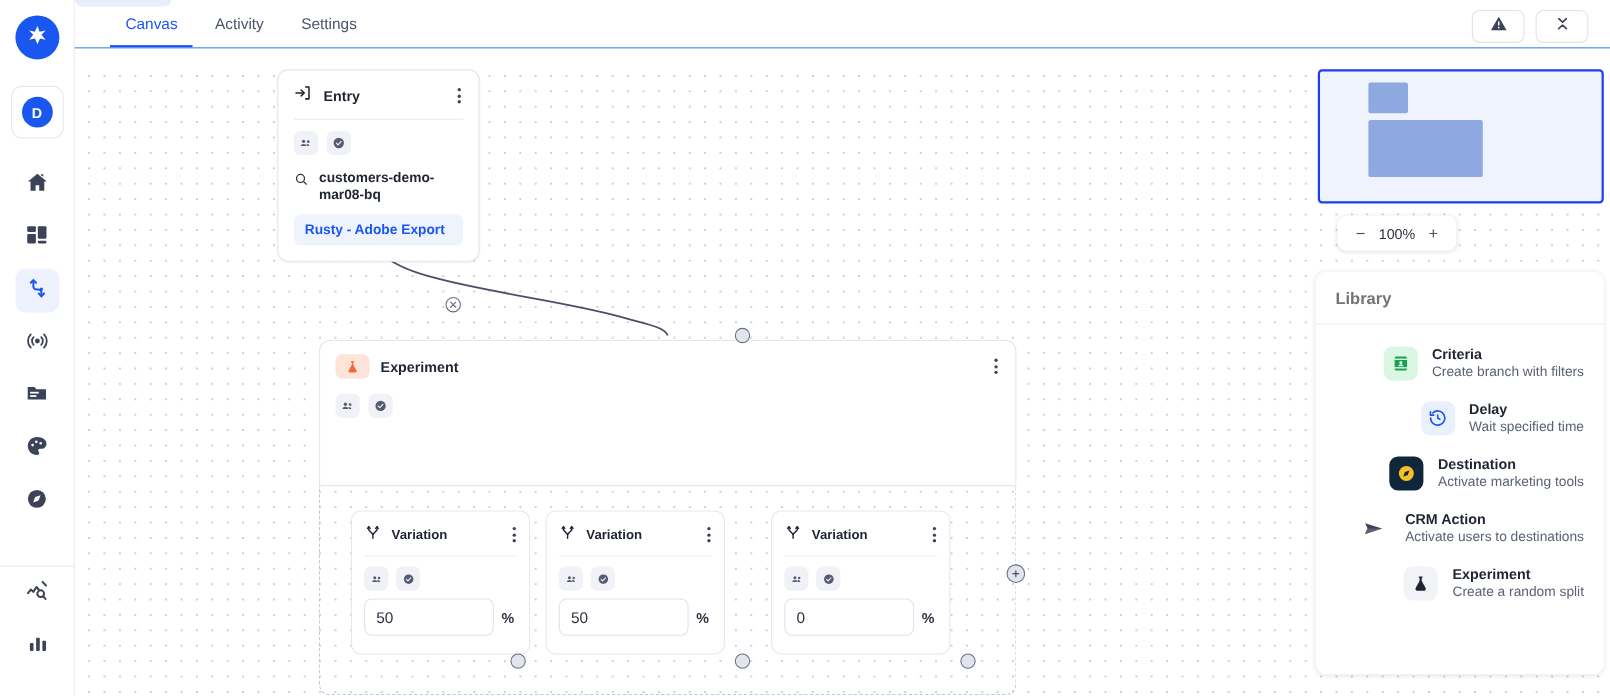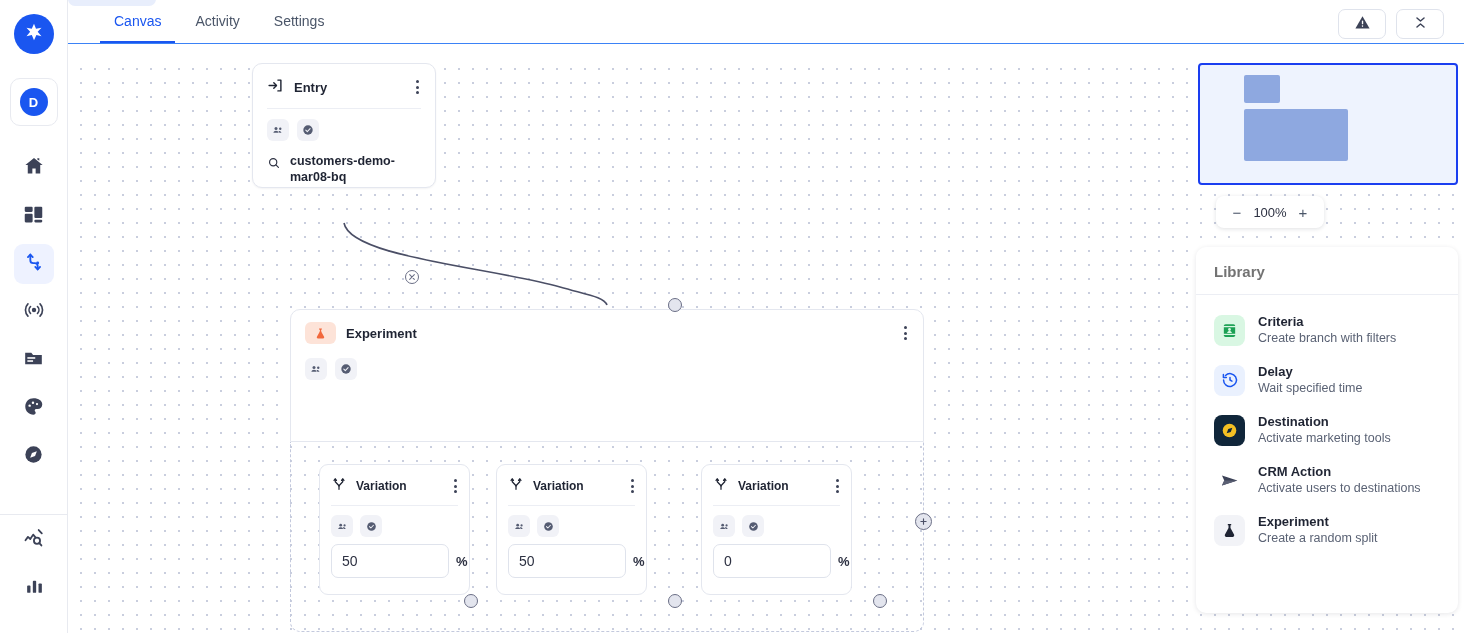--- a/index.html
+++ b/index.html
@@ -140,21 +140,21 @@
   }
   .select-box {
     margin: 4px 0 0 14px; width: 129px; height: 34px;
     border: 1px solid #dfe3ec; border-radius: 7px; background: #fff;
     display: flex; align-items: center; padding: 0 10px;
     font-size: 13px; color: #4a5568; cursor: pointer;
   }
   .sel-caret { margin-left: auto; }
 
   .variation {
-    position: absolute; top: 155px; width: 151px; height: 131px;
+    position: absolute; top: 155px; width: 163px; height: 131px;
     background: #fff; border: 1px solid #e4e7ef; border-radius: 9px;
   }
   .var-head { display:flex; align-items:center; padding: 10px 8px 8px 11px; }
   .var-title { font-size: 12px; font-weight: bold; color: #1f2433; margin-left: 9px; }
   .var-div { height: 1px; background: #eceef4; margin: 0 11px; }
   .var-chips { display:flex; gap: 7px; padding: 9px 11px 5px 11px; }
   .var-input-row { display: flex; align-items: center; padding: 2px 11px 0 11px; gap: 7px; }
   .var-input {
     width: 118px; height: 34px; border: 1px solid #dfe3ec; border-radius: 7px;
     background: #fff; font-size: 14px; color: #2d3142; padding: 0 10px;
@@ -191,21 +191,21 @@
   .library {
     position: absolute; right: 6px; top: 190px;
     width: 262px; height: 366px;
     background: #fff; border-radius: 10px;
     box-shadow: 0 1px 5px rgba(16,24,40,.10);
     overflow: hidden;
   }
   .lib-head { padding: 16px 18px 14px 18px; border-bottom: 1px solid #eceef4; }
   .lib-title { font-size: 15px; font-weight: bold; color: #737373; }
   .lib-list { padding: 10px 0 0 0; }
-  .lib-item { display: flex; align-items: center; padding: 8px 18px; cursor: pointer; }
+  .lib-item { display: flex; align-items: center; padding: 8px 18px; cursor: pointer; justify-content: flex-end; }
   .lib-ico {
     width: 31px; height: 31px; border-radius: 8px; flex: 0 0 31px;
     display:flex; align-items:center; justify-content:center; margin-right: 13px;
   }
   .lib-name { font-size: 13px; font-weight: bold; color: #1f2433; line-height: 17px; }
   .lib-desc { font-size: 12.5px; color: #5a6274; line-height: 17px; }
 </style>
 </head>
 <body>
 
@@ -386,20 +386,21 @@
         </div>
         <div class="entry-search">
           <span style="margin-top:3px;">
             <svg width="14" height="14" viewBox="0 0 24 24" fill="none" stroke="#2d3142" stroke-width="2" stroke-linecap="round">
               <circle cx="10.6" cy="10.6" r="6.2"></circle>
                 <path d="M15.3 15.3l4.3 4.3"></path>
             </svg>
           </span>
           <span class="entry-search-text">customers-demo-mar08-bq</span>
         </div>
+        <div class="entry-pill">Rusty - Adobe Export</div>
       </div>
       <div class="port-x" style="left:337px; top:213px;">
         <svg width="8" height="8" viewBox="0 0 24 24" stroke="#6b6f86" stroke-width="3.2" stroke-linecap="round">
             <path d="M5 5l14 14M19 5L5 19"></path>
           </svg>
       </div>
 
       <div class="exp-group" style="left:222px; top:252px; width:634px; height:323px;">
         <div class="exp-top">
           <div class="node-head">

